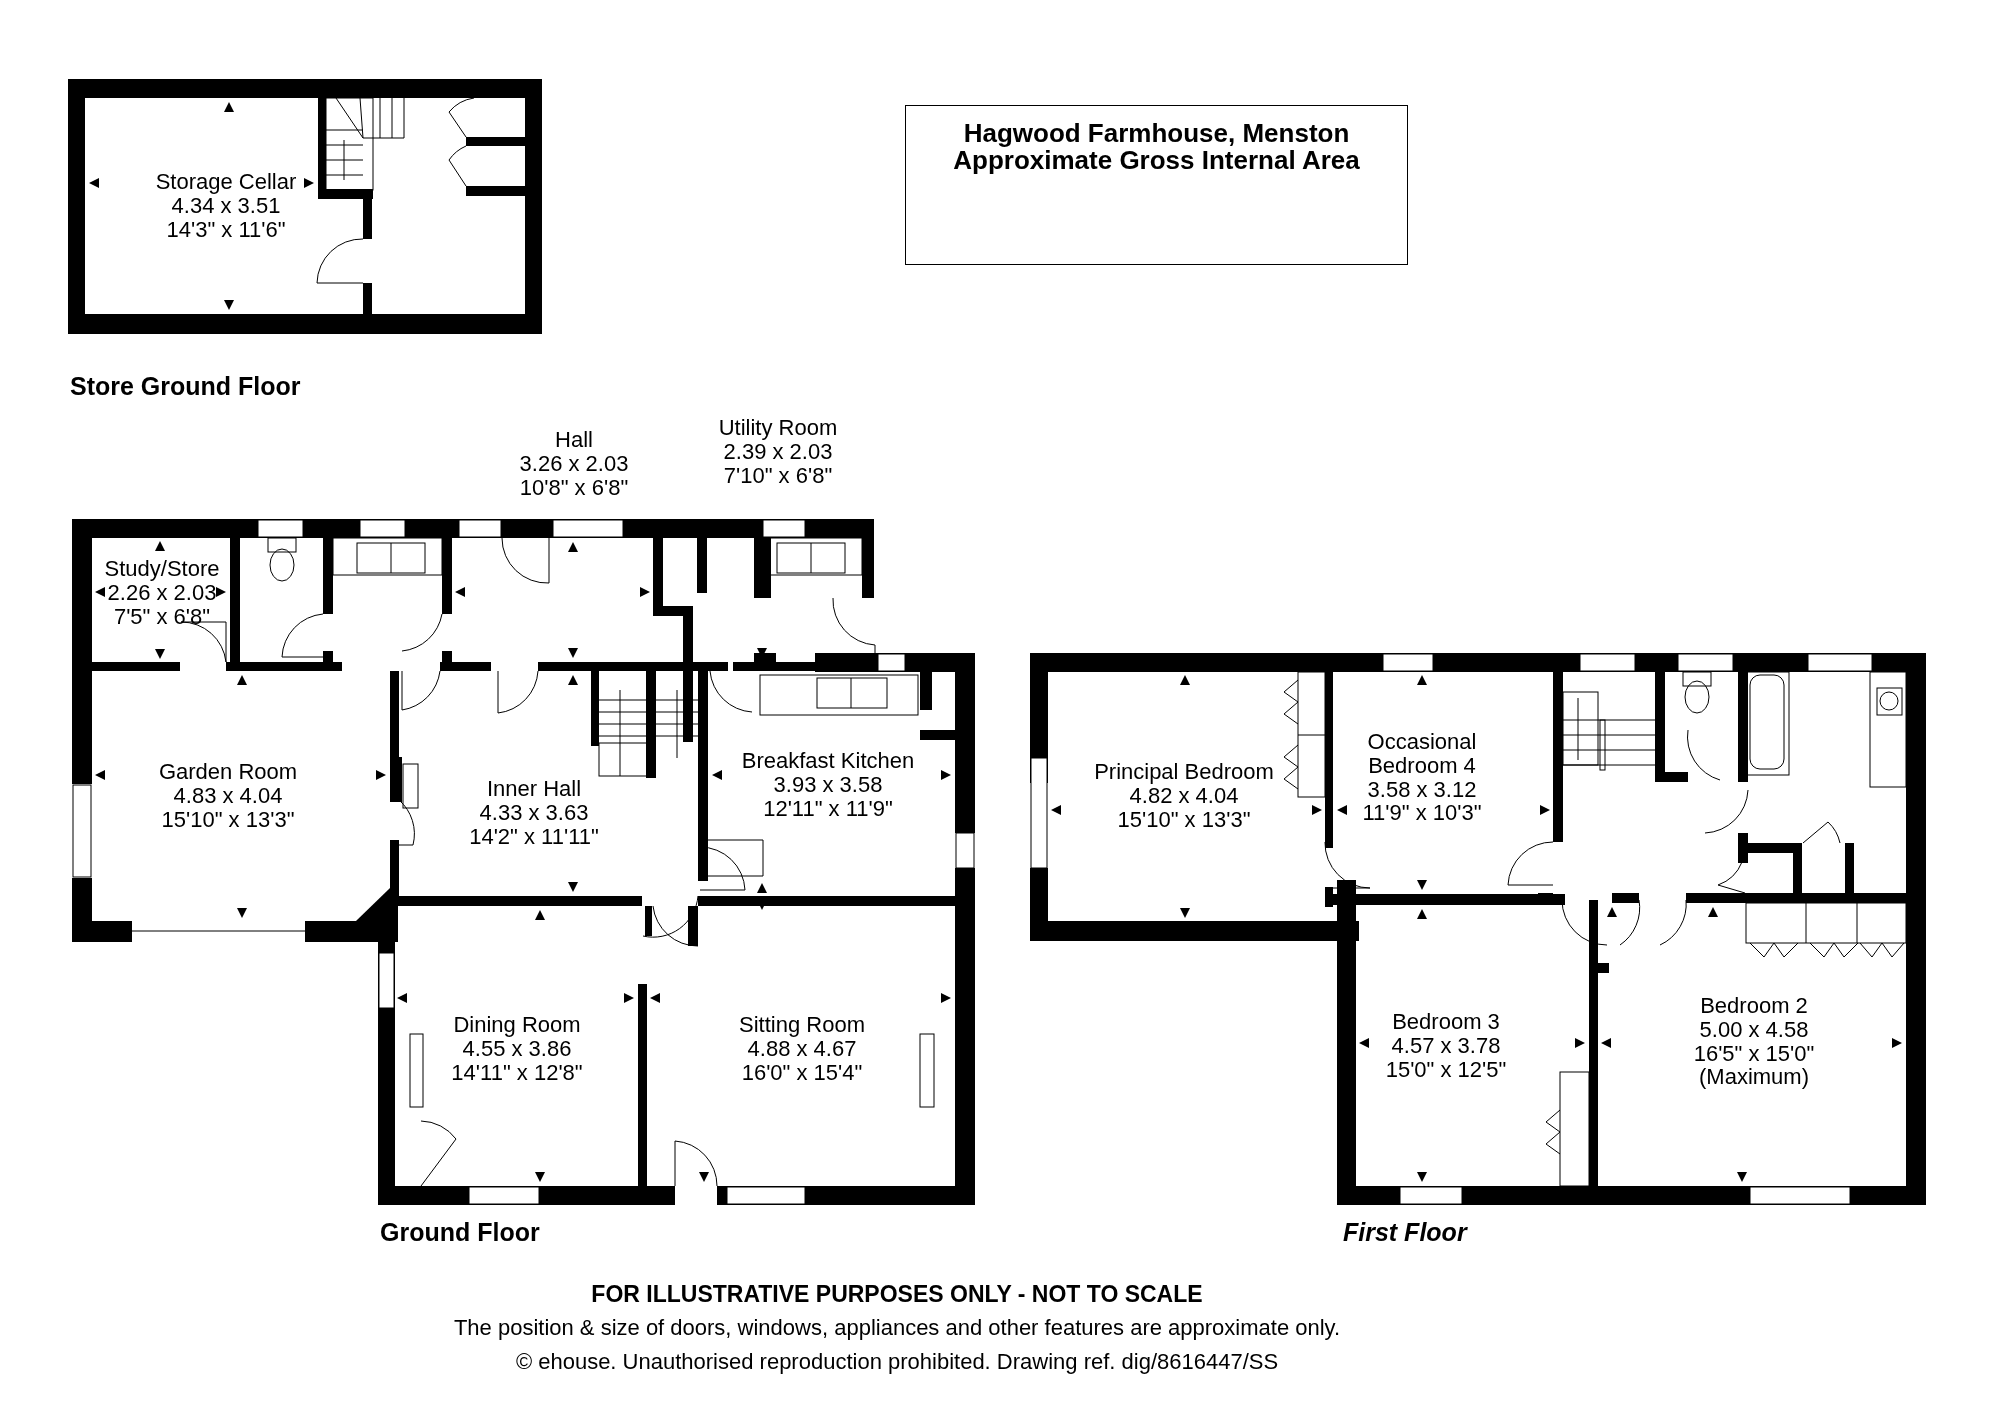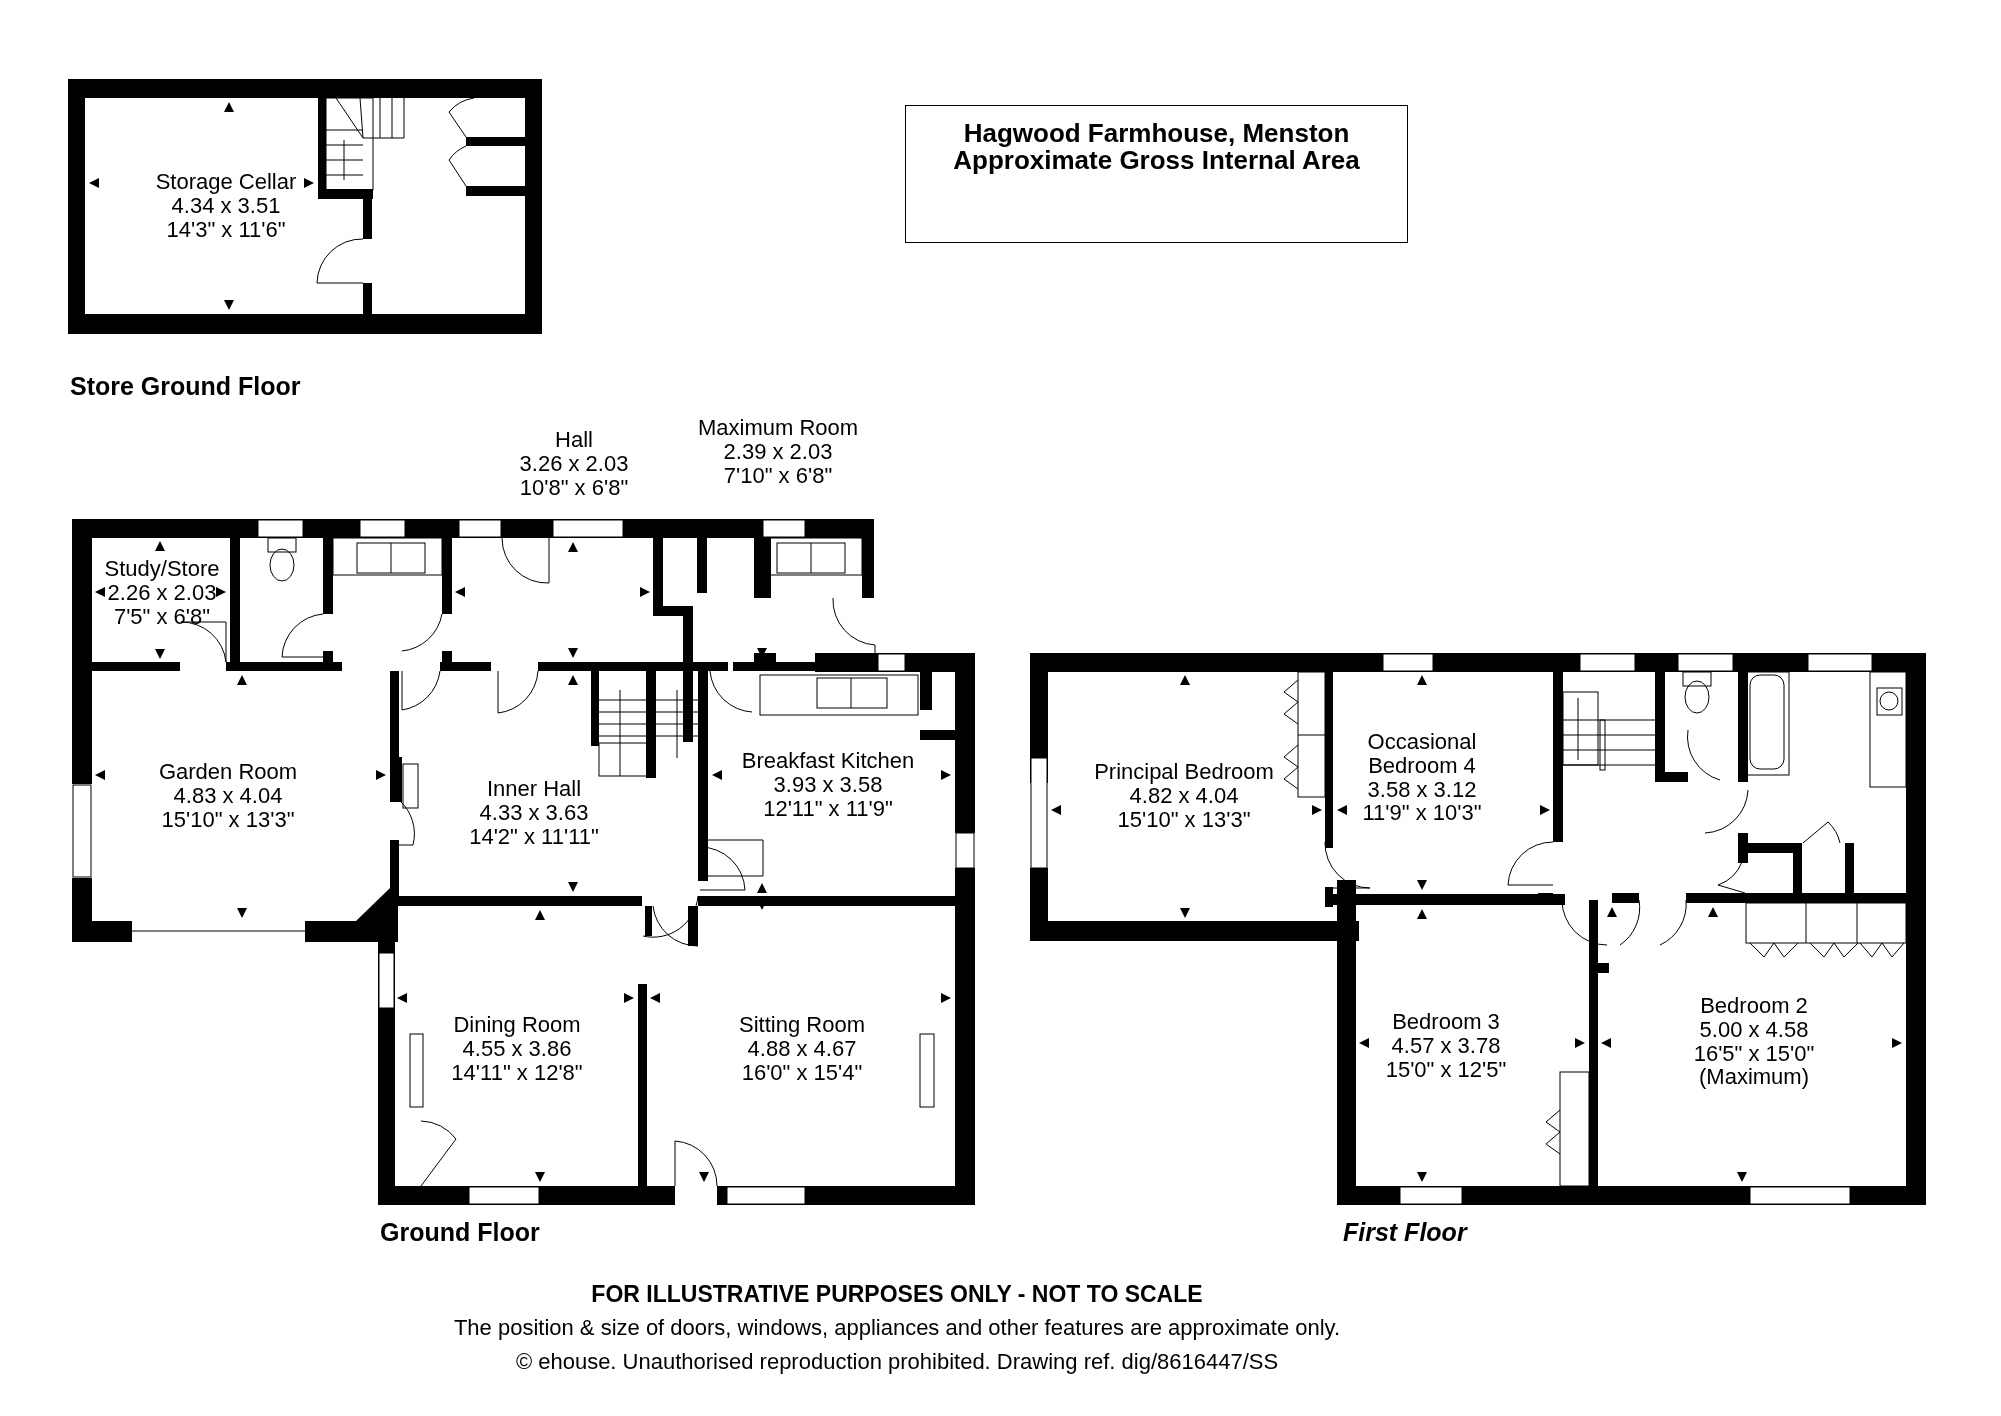--- a/index.html
+++ b/index.html
@@ -1,21 +1,21 @@
 <!DOCTYPE html>
 <html><head>
 <meta charset="utf-8">
 <style>
   html, body { margin: 0; padding: 0; background: #ffffff; }
   body { width: 2001px; height: 1416px; position: relative; overflow: hidden;
          font-family: "Liberation Sans", sans-serif; color: #000; }
   svg.plan { position: absolute; left: 0; top: 0; }
   .lbl { position: absolute; text-align: center; line-height: 1.08; font-size: 22px; white-space: nowrap; transform: translateX(-50%); }
   .floor-title { position: absolute; font-weight: bold; font-size: 25px; white-space: nowrap; }
-  .info-box { position: absolute; left: 905px; top: 105px; width: 503px; height: 138px; border: 1.5px solid #000; box-sizing: border-box;
+  .info-box { position: absolute; left: 905px; top: 105px; width: 503px; height: 160px; border: 1.5px solid #000; box-sizing: border-box;
               text-align: center; font-weight: bold; font-size: 26px; line-height: 1.05; padding-top: 14px; }
   .info-box div { white-space: nowrap; }
   .footer { position: absolute; left: 0; width: 1794px; text-align: center; font-size: 22px; }
   .footer .d1 { font-weight: bold; font-size: 23px; }
 </style>
 </head>
 <body>
 
 <svg class="plan" width="2001" height="1416" viewBox="0 0 2001 1416">
   <defs>
@@ -328,21 +328,21 @@
   <div>Study/Store</div>
   <div>2.26 x 2.03</div>
   <div>7'5" x 6'8"</div>
 </div>
 <div class="lbl" style="left:574px;top:428px;">
   <div>Hall</div>
   <div>3.26 x 2.03</div>
   <div>10'8" x 6'8"</div>
 </div>
 <div class="lbl" style="left:778px;top:416px;">
-  <div>Maximum Room</div>
+  <div>Utility Room</div>
   <div>2.39 x 2.03</div>
   <div>7'10" x 6'8"</div>
 </div>
 <div class="lbl" style="left:228px;top:760px;">
   <div>Garden Room</div>
   <div>4.83 x 4.04</div>
   <div>15'10" x 13'3"</div>
 </div>
 <div class="lbl" style="left:534px;top:777px;">
   <div>Inner Hall</div>

